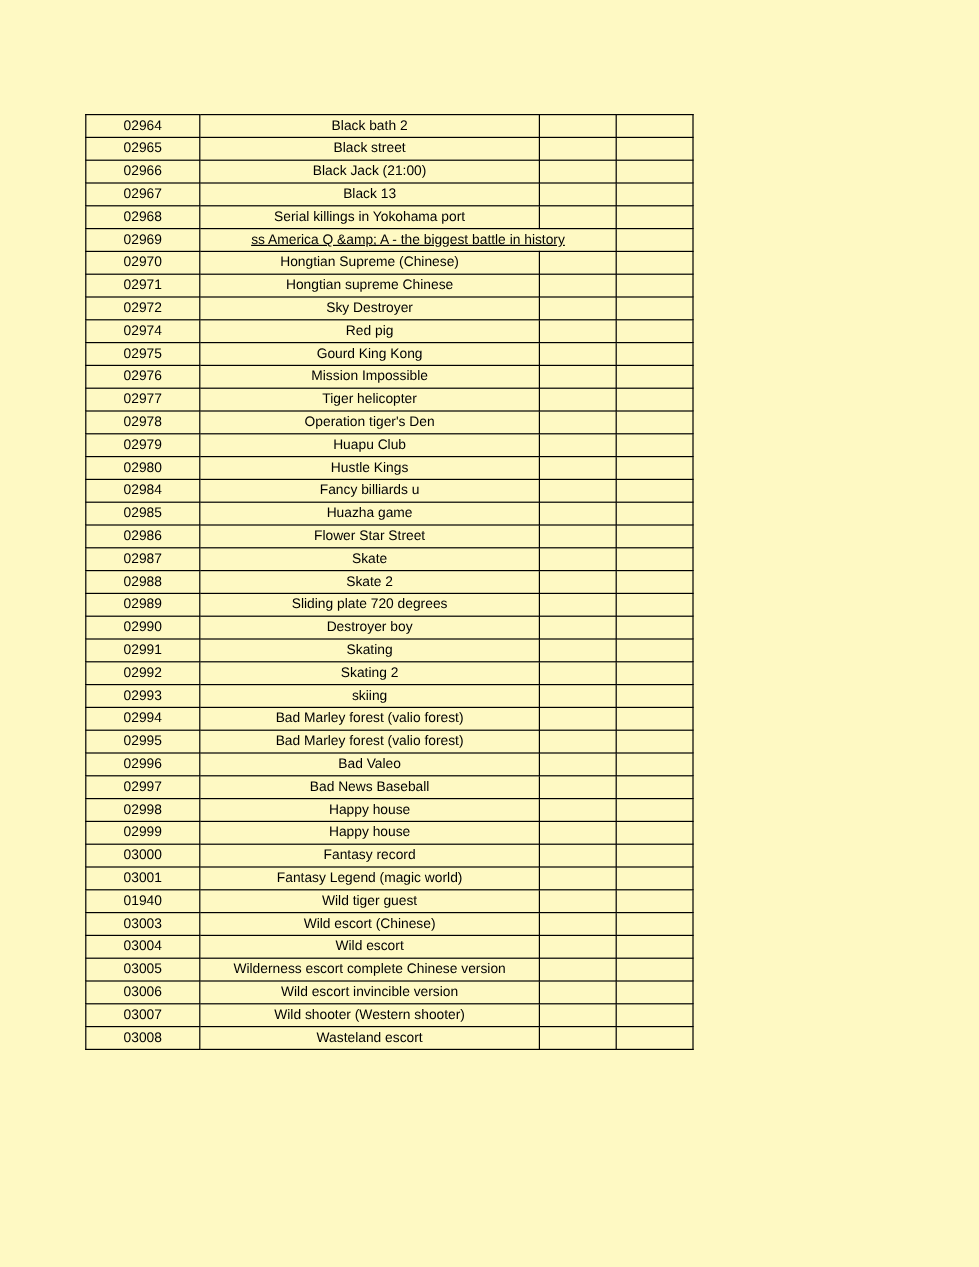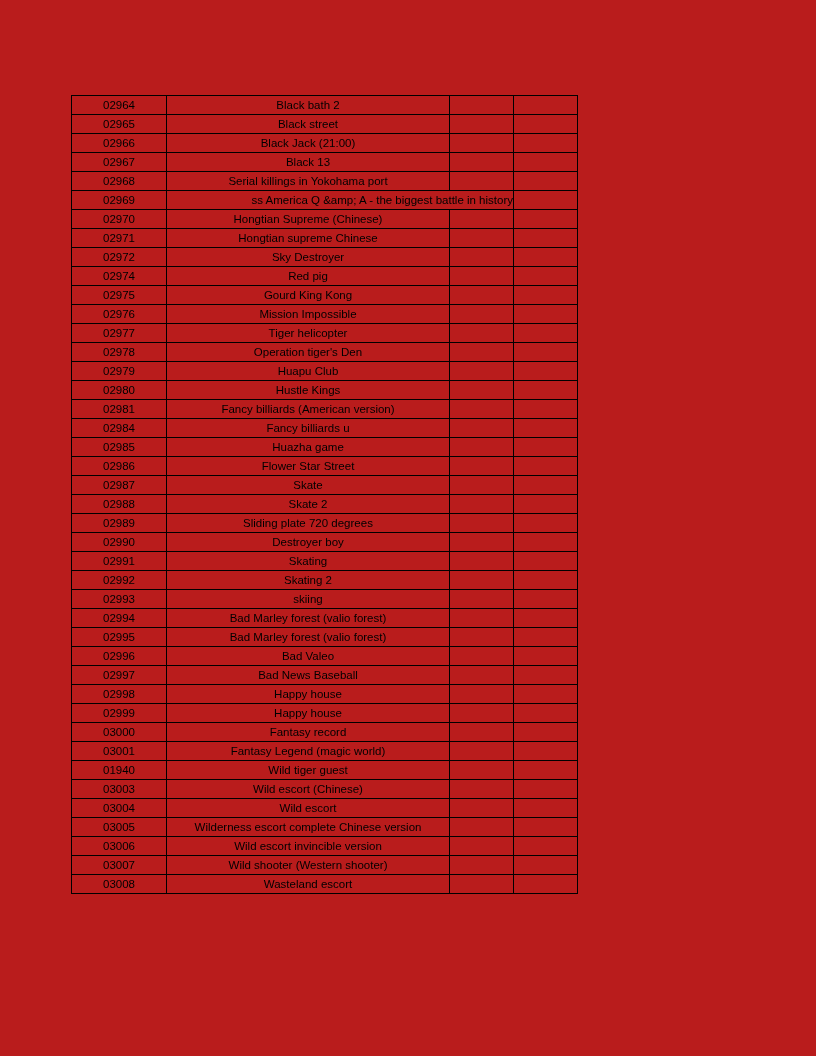--- a/index.html
+++ b/index.html
@@ -7,21 +7,21 @@
     padding: 0;
     background: #ffffff;
     width: 816px;
     height: 1056px;
     font-family: "Liberation Sans", sans-serif;
   }
   .page {
     position: relative;
     width: 816px;
     height: 1056px;
-    background: #b91c1c;
+    background: #fef9c3;
     overflow: hidden;
   }
   table.games-table {
     position: absolute;
     left: 71px;
     top: 95px;
     border-collapse: collapse;
     table-layout: fixed;
     width: 506px;
   }
@@ -35,24 +35,25 @@
     padding: 0;
     font-size: 11.5px;
     color: #000000;
     text-align: center;
     vertical-align: middle;
     white-space: nowrap;
     overflow: hidden;
     line-height: 18px;
   }
   td.overflow-title {
-    text-align: right;
+    text-align: center;
     text-indent: -1px;
     padding-left: 1px;
     overflow: hidden;
+    text-decoration: underline;
   }
 </style>
 </head>
 <body>
 
 <div class="page">
   <table class="games-table">
     <colgroup>
       <col class="c-id">
       <col class="c-title">
@@ -166,26 +167,20 @@
     <td class="cell empty-cell"></td>
   </tr>
 
   <tr class="game-row">
     <td class="cell id-cell">02980</td>
     <td class="cell title-cell">Hustle Kings</td>
     <td class="cell empty-cell"></td>
     <td class="cell empty-cell"></td>
   </tr>
 
-  <tr class="game-row">
-    <td class="cell id-cell">02981</td>
-    <td class="cell title-cell">Fancy billiards (American version)</td>
-    <td class="cell empty-cell"></td>
-    <td class="cell empty-cell"></td>
-  </tr>
 
 
 
   <tr class="game-row">
     <td class="cell id-cell">02984</td>
     <td class="cell title-cell">Fancy billiards u</td>
     <td class="cell empty-cell"></td>
     <td class="cell empty-cell"></td>
   </tr>
 

